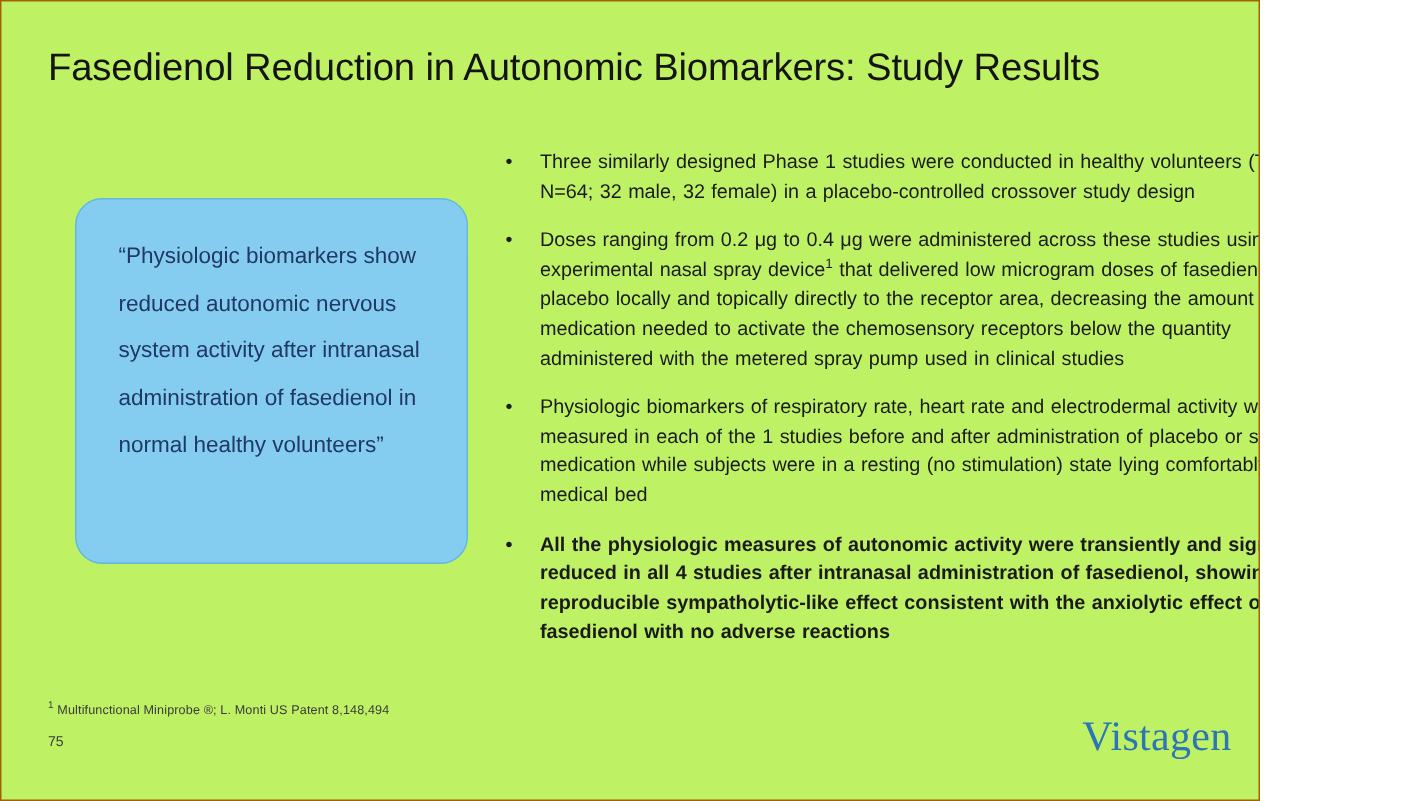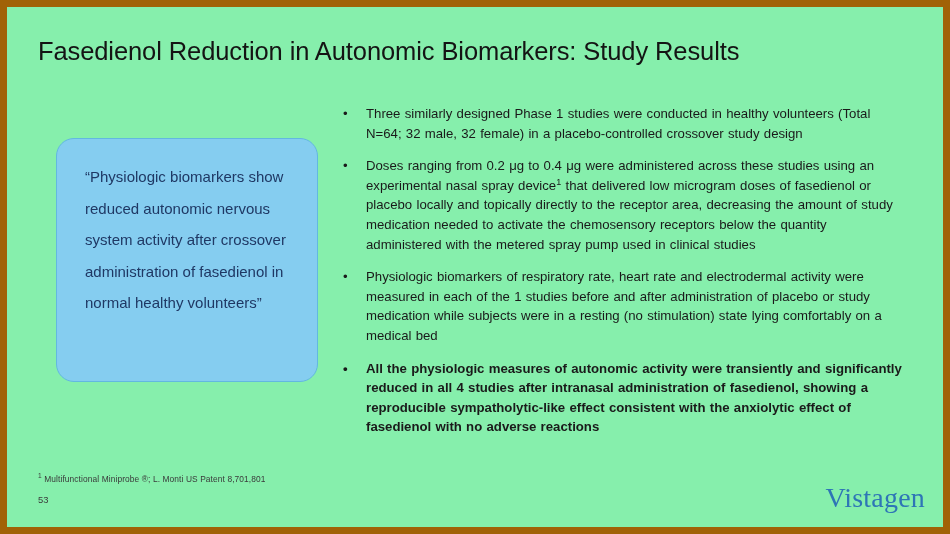--- a/index.html
+++ b/index.html
@@ -5,24 +5,24 @@
   html, body {
     margin: 0;
     padding: 0;
     background: #ffffff;
   }
   body {
     font-family: "Liberation Sans", sans-serif;
   }
   #slide {
     position: relative;
-    width: 950px;
+    width: 840px;
     height: 534px;
-    background: #86efac;
-    border: 7px solid #a16207;
+    background: #bef264;
+    border: 1px solid #a16207;
     box-sizing: border-box;
     overflow: hidden;
   }
 
   
   #slide-title {
     position: absolute;
     left: 31px;
     top: 28px;
     width: 880px;
@@ -143,21 +143,21 @@
   }
 </style>
 </head>
 <body>
 
 <div id="slide">
 
   <div id="slide-title">Fasedienol Reduction in Autonomic Biomarkers: Study Results</div>
 
   <div id="quote-box">
-    <div id="quote-text">“Physiologic biomarkers show reduced autonomic nervous system activity after crossover administration of fasedienol in normal healthy volunteers”</div>
+    <div id="quote-text">“Physiologic biomarkers show reduced autonomic nervous system activity after intranasal administration of fasedienol in normal healthy volunteers”</div>
   </div>
 
   <div id="bullets">
 
     <div class="bullet">
       <span class="marker">•</span>
       <span class="body">Three similarly designed Phase 1 studies were conducted in healthy volunteers (Total N=64; 32 male, 32 female) in a placebo-controlled crossover study design</span>
     </div>
 
     <div class="bullet">
@@ -170,21 +170,21 @@
       <span class="body">Physiologic biomarkers of respiratory rate, heart rate and electrodermal activity were measured in each of the 1 studies before and after administration of placebo or study medication while subjects were in a resting (no stimulation) state lying comfortably on a medical bed</span>
     </div>
 
     <div class="bullet is-bold">
       <span class="marker">•</span>
       <span class="body">All the physiologic measures of autonomic activity were transiently and significantly reduced in all 4 studies after intranasal administration of fasedienol, showing a reproducible sympatholytic-like effect consistent with the anxiolytic effect of fasedienol with no adverse reactions</span>
     </div>
 
   </div>
 
-  <div id="footnote"><sup>1</sup><span> Multifunctional Miniprobe ®; L. Monti US Patent 8,701,801</span></div>
+  <div id="footnote"><sup>1</sup><span> Multifunctional Miniprobe ®; L. Monti US Patent 8,148,494</span></div>
 
-  <div id="slide-number">53</div>
+  <div id="slide-number">75</div>
 
   <div id="logo">
     <div id="logo-text">Vistagen</div>
   </div>
 
 </div>
 
 </body></html>

